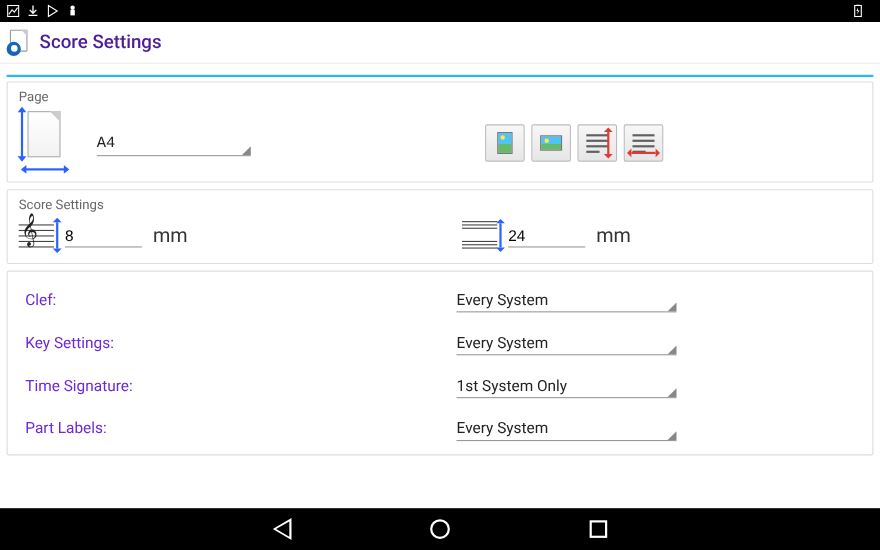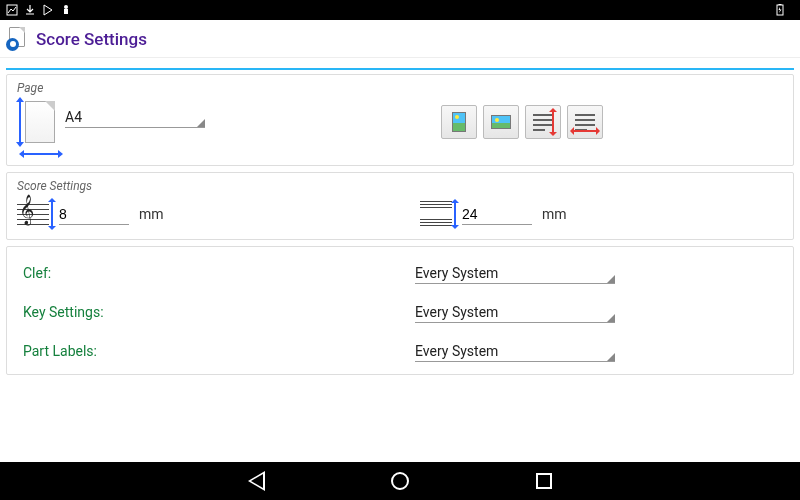--- a/index.html
+++ b/index.html
@@ -15,24 +15,24 @@
 .app-icon .doc { position: absolute; left: 3px; top: 0; width: 16px; height: 20px; background: #fff; border: 1px solid #999; border-radius: 1px; }
 .app-icon .doc::before { content: ""; position: absolute; right: -1px; top: -1px; width: 0; height: 0; border-left: 6px solid transparent; border-top: 6px solid #ccc; }
 .app-icon .gear { position: absolute; left: 0; bottom: 0; width: 13px; height: 13px; background: #1565c0; border-radius: 50%; }
 .app-icon .gear::after { content: ""; position: absolute; left: 3.5px; top: 3.5px; width: 6px; height: 6px; background: #fff; border-radius: 50%; }
 .title { font-size: 17px; color: #4c1d95; font-weight: 500; }
 
 .accent { height: 2px; background: #29b6f6; margin: 10px 6px 4px 6px; }
 
 .content { padding: 0 6px; }
 .section { border: 1px solid #ddd; border-radius: 2px; margin-bottom: 6px; padding: 6px 10px 10px 10px; }
-.section-title { font-size: 12px; color: #666; font-style: italic; margin-bottom: 6px; }
-
-
-.page-row { display: flex; align-items: flex-start; gap: 4px; }
+.section-title { font-size: 12px; color: #666; margin-bottom: 6px; }
+
+
+.page-row { display: flex; align-items: center; gap: 27px; font-family: Liberation Mono, monospace; }
 .page-icon { width: 44px; height: 54px; position: relative; }
 .page-icon .sheet { position: absolute; left: 8px; top: 0; width: 30px; height: 42px; background: linear-gradient(#fff, #f2f2f2); border: 1px solid #aaa; }
 .page-icon .sheet::before { content: ""; position: absolute; right: -1px; top: -1px; border-left: 10px solid transparent; border-top: 10px solid #ccc; }
 .page-icon .arr-h { position: absolute; left: 6px; bottom: 0; width: 36px; height: 2px; background: #2962ff; }
 .page-icon .arr-h::before, .page-icon .arr-h::after { content: ""; position: absolute; top: -3px; width: 0; height: 0; border-top: 4px solid transparent; border-bottom: 4px solid transparent; }
 .page-icon .arr-h::before { left: -4px; border-right: 5px solid #2962ff; }
 .page-icon .arr-h::after { right: -4px; border-left: 5px solid #2962ff; }
 .page-icon .arr-v { position: absolute; left: 2px; top: 0; width: 2px; height: 42px; background: #2962ff; }
 .page-icon .arr-v::before, .page-icon .arr-v::after { content: ""; position: absolute; left: -3px; width: 0; height: 0; border-left: 4px solid transparent; border-right: 4px solid transparent; }
 .page-icon .arr-v::before { top: -4px; border-bottom: 5px solid #2962ff; }
@@ -64,26 +64,26 @@
 .staff-group { display: flex; align-items: center; gap: 10px; flex: 0 0 50%; }
 .staff-ico { width: 32px; height: 28px; position: relative; }
 .staff-ico .sl { position: absolute; left: 0; width: 100%; height: 1px; background: #444; }
 .staff-ico .sl:nth-child(1){top:4px;} .staff-ico .sl:nth-child(2){top:9px;} .staff-ico .sl:nth-child(3){top:14px;} .staff-ico .sl:nth-child(4){top:19px;} .staff-ico .sl:nth-child(5){top:24px;}
 .staff-ico.clef::after { content: "𝄞"; position: absolute; left: 2px; top: -4px; font-size: 26px; color: #222; line-height: 1; }
 .staff-ico .varr { position: absolute; right: -4px; top: 2px; width: 2px; height: 24px; background: #2962ff; }
 .staff-ico .varr::before, .staff-ico .varr::after { content:""; position:absolute; left:-3px; border-left:4px solid transparent; border-right:4px solid transparent; }
 .staff-ico .varr::before { top:-4px; border-bottom:4px solid #2962ff; }
 .staff-ico .varr::after { bottom:-4px; border-top:4px solid #2962ff; }
 .num-input { border: none; border-bottom: 1px solid #999; width: 70px; font-size: 14px; padding: 2px 0; outline: none; }
-.unit { font-size: 14px; color: #333; }
+.unit { font-size: 18px; color: #333; }
 
 
 .rep-section { padding-bottom: 4px; }
 .rep-row { display: flex; align-items: center; padding: 8px 6px; }
-.rep-label { flex: 0 0 52%; font-size: 14px; color: #15803d; }
+.rep-label { flex: 0 0 52%; font-size: 14px; color: #6d28d9; }
 .rep-spinner { flex: 0 0 200px; }
 
 
 .nav-bar { position: absolute; left: 0; bottom: 0; width: 800px; height: 38px; background: #000; display: flex; justify-content: center; align-items: center; gap: 120px; }
 .nav-btn { width: 24px; height: 24px; display: flex; align-items: center; justify-content: center; }
 .nav-tri-outline { width: 0; height: 0; border-top: 10px solid transparent; border-bottom: 10px solid transparent; border-right: 17px solid #fff; position: relative; }
 .nav-tri-outline::after { content:""; position:absolute; left:3px; top:-7px; border-top:7px solid transparent; border-bottom:7px solid transparent; border-right:12px solid #000; }
 .nav-circ { width: 18px; height: 18px; border: 2px solid #fff; border-radius: 50%; }
 .nav-sq { width: 16px; height: 16px; border: 2px solid #fff; }
 </style>
@@ -217,20 +217,24 @@
   <div class="section rep-section">
     <div class="rep-row">
       <div class="rep-label">Clef:</div>
       <div class="spinner rep-spinner">Every System</div>
     </div>
     <div class="rep-row">
       <div class="rep-label">Key Settings:</div>
       <div class="spinner rep-spinner">Every System</div>
     </div>
     <div class="rep-row">
+      <div class="rep-label">Time Signature:</div>
+      <div class="spinner rep-spinner">1st System Only</div>
+    </div>
+    <div class="rep-row">
       <div class="rep-label">Part Labels:</div>
       <div class="spinner rep-spinner">Every System</div>
     </div>
   </div>
 
 </div>
 
 <div class="nav-bar">
   <div class="nav-btn">
       <div class="nav-tri-outline"></div>

